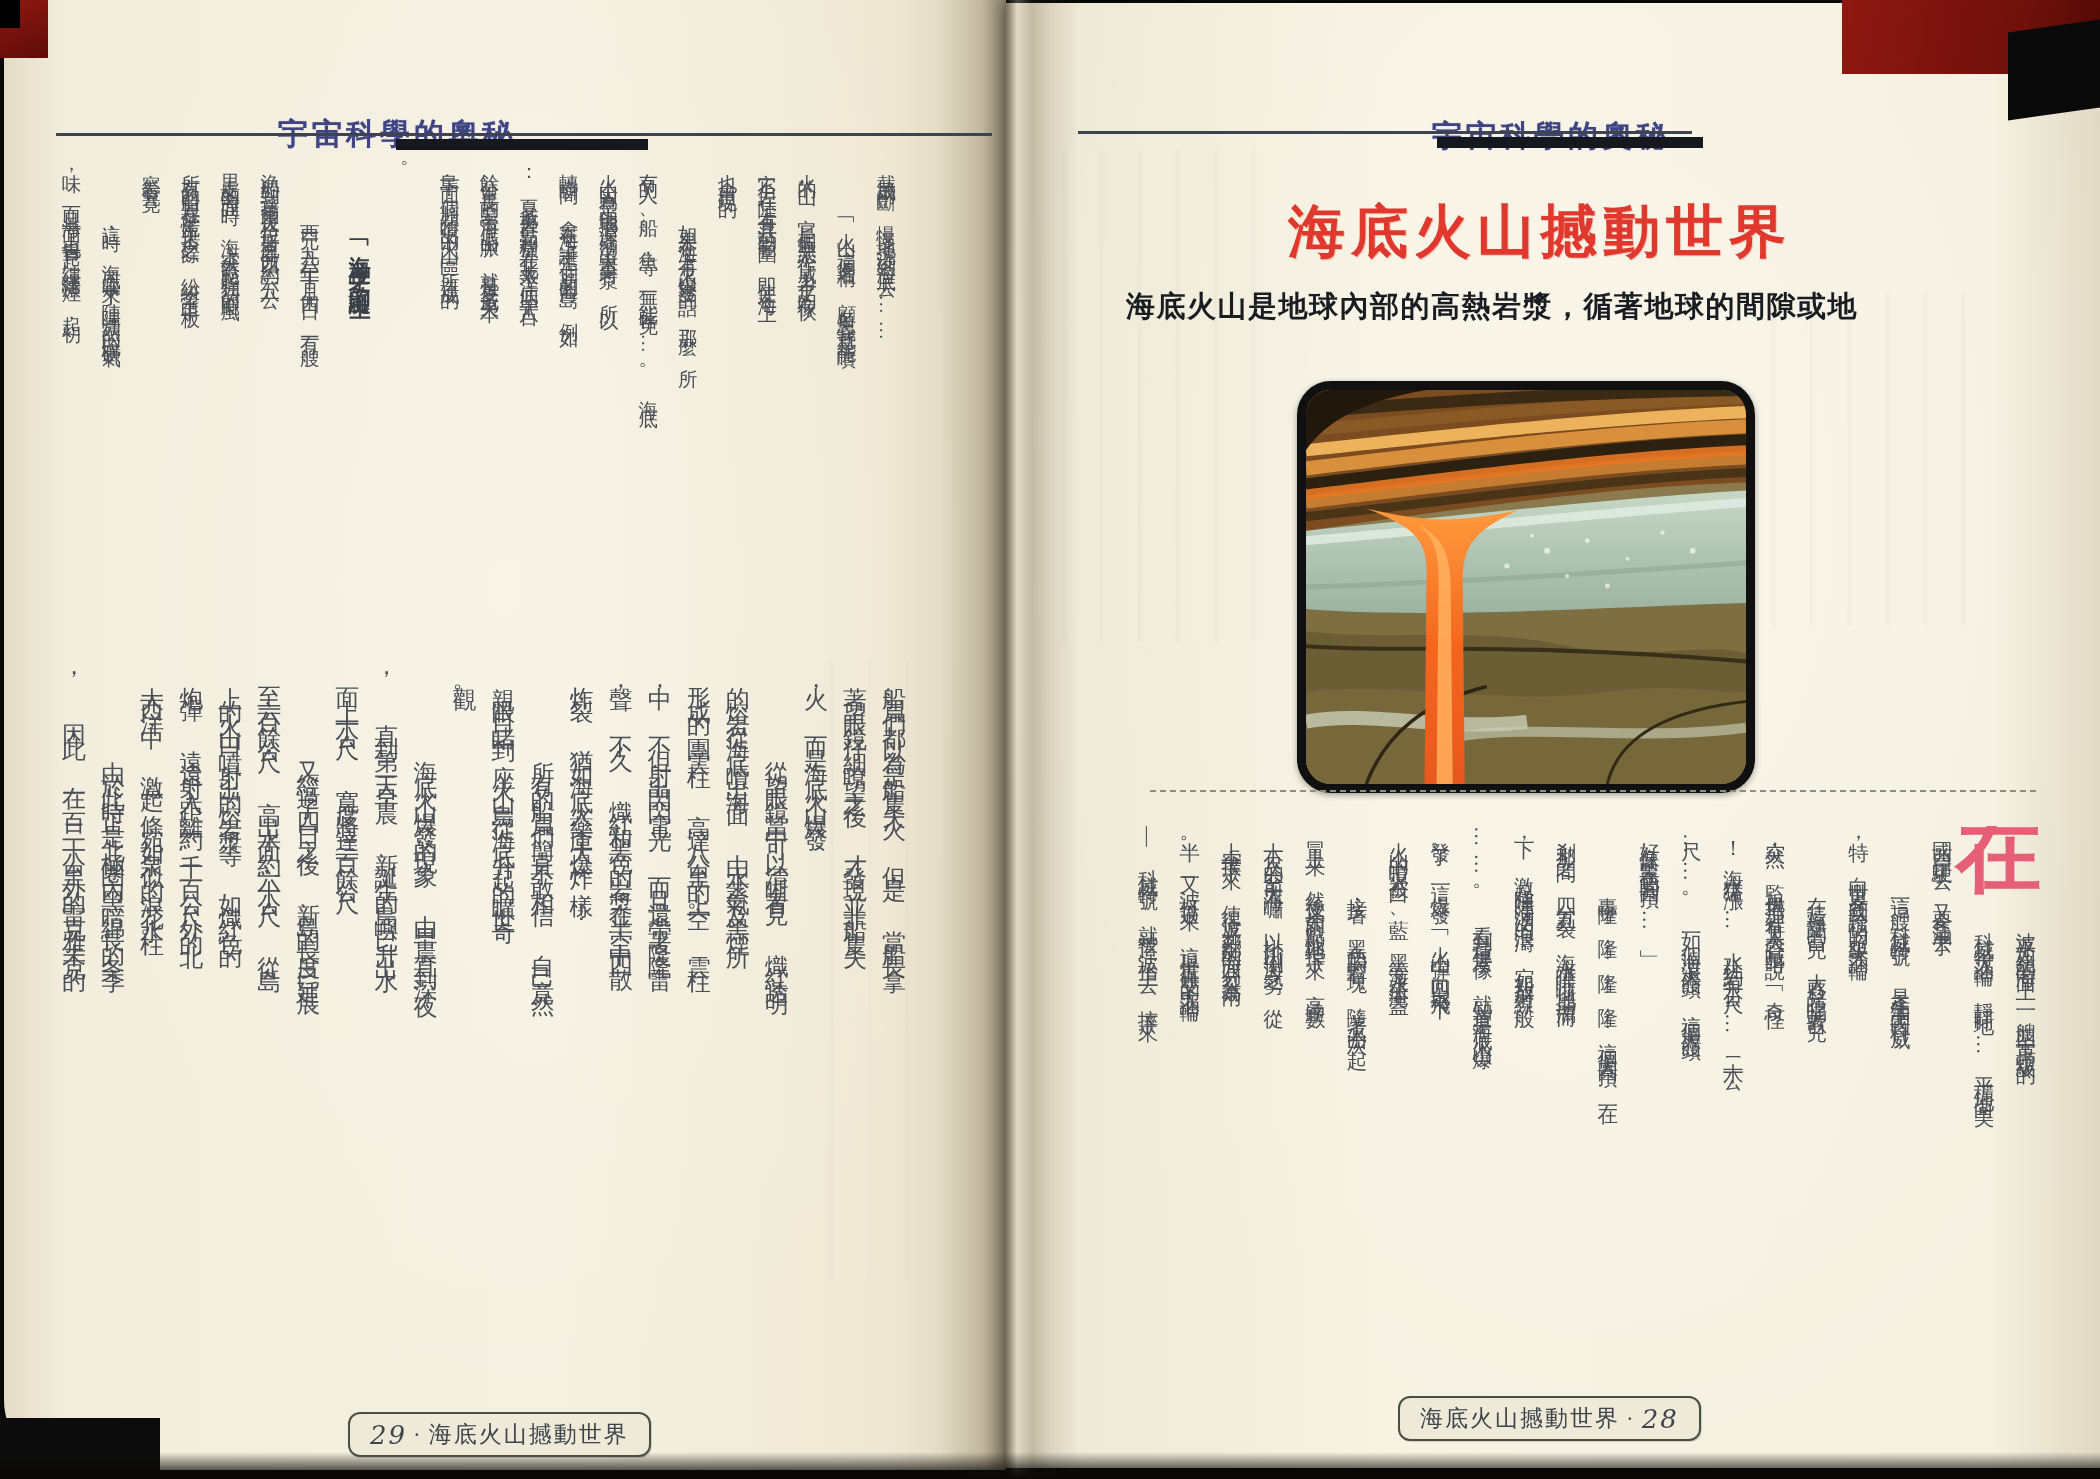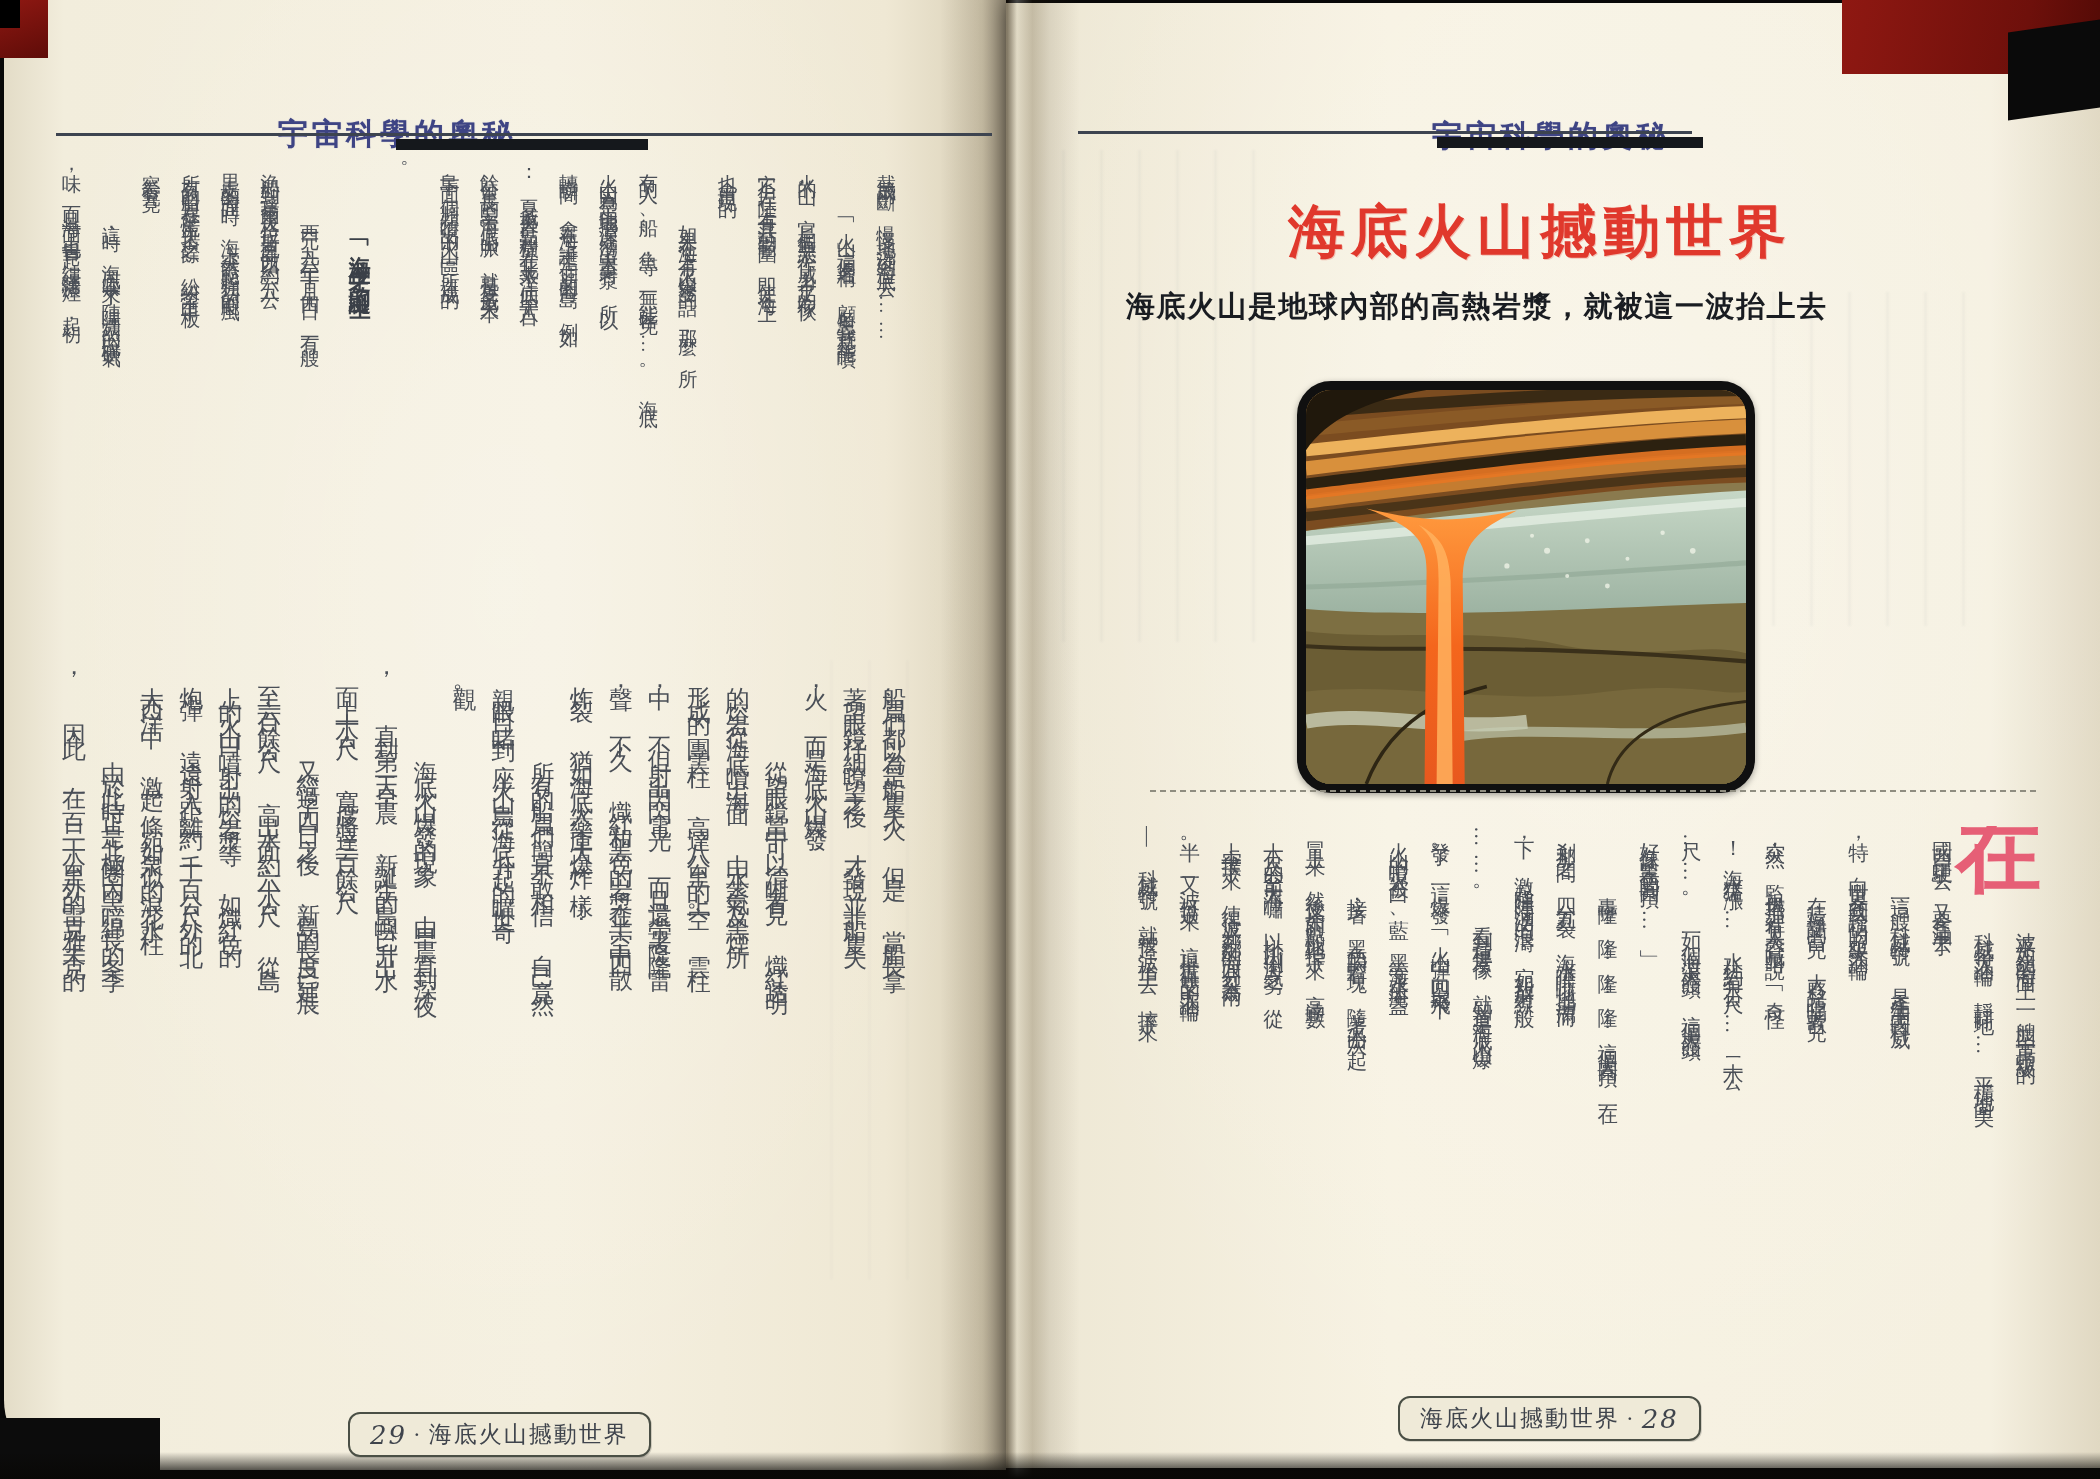--- a/index.html
+++ b/index.html
@@ -165,21 +165,21 @@
 
   <div class="folio folio-left">
     <span class="num">29</span>
     <span>·</span>
     <span>海底火山撼動世界</span>
   </div>
 
   <div class="article-title">海底火山撼動世界</div>
 
   <div class="intro">
-      <div>海底火山是地球內部的高熱岩漿，就被這一波抬上去</div>
+      <div>海底火山是地球內部的高熱岩漿，循著地球的間隙或地</div>
     </div>
 
   <div class="photo-frame">
     <svg viewBox="0 0 438 392" preserveAspectRatio="none">
       <defs>
         <linearGradient id="waterg" x1="0" y1="0" x2="0" y2="1">
           <stop offset="0" stop-color="#c6d7c6"></stop>
             <stop offset="1" stop-color="#9db3a2"></stop>
         </linearGradient>
         <linearGradient id="plumeg" x1="0" y1="0" x2="0" y2="1">

